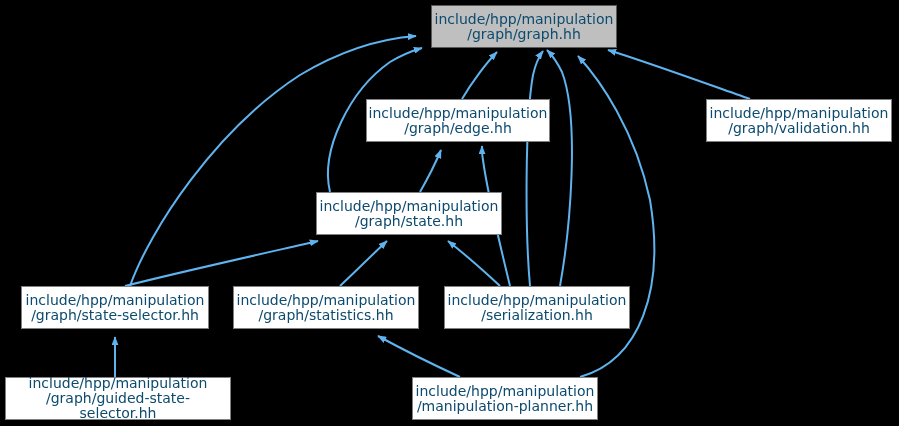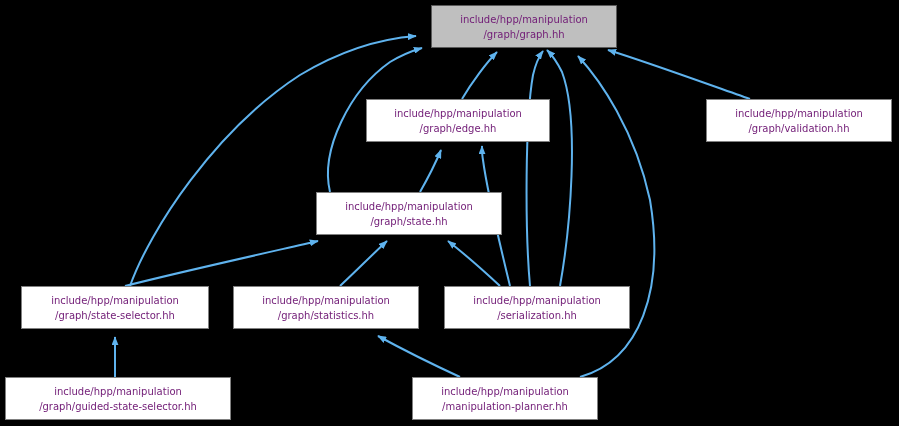--- a/index.html
+++ b/index.html
@@ -26,22 +26,22 @@
   }
   .node {
     position: absolute;
     box-sizing: border-box;
     background: #ffffff;
     border: 1px solid #808080;
     display: flex;
     align-items: center;
     justify-content: center;
     text-align: center;
-    color: #701a75;
-    font-size: 10px;
+    color: #0c4a6e;
+    font-size: 14px;
     line-height: 15px;
     letter-spacing: 0px;
     white-space: pre-line;
     z-index: 2;
   }
   .node.root {
     background: #bfbfbf;
     border: 1px solid #5a5a5a;
   }
   .node-label {

